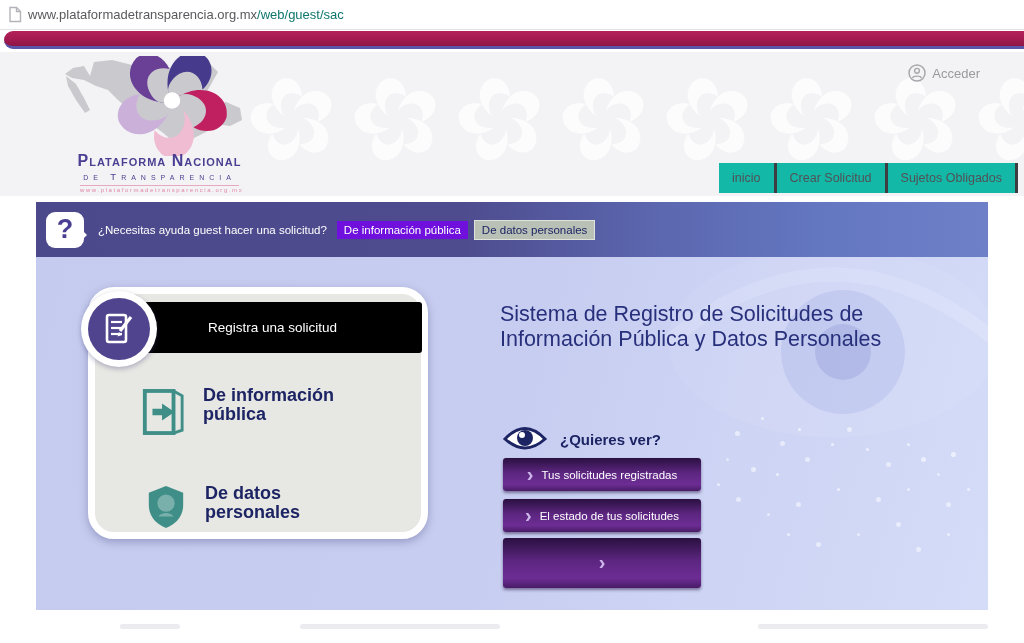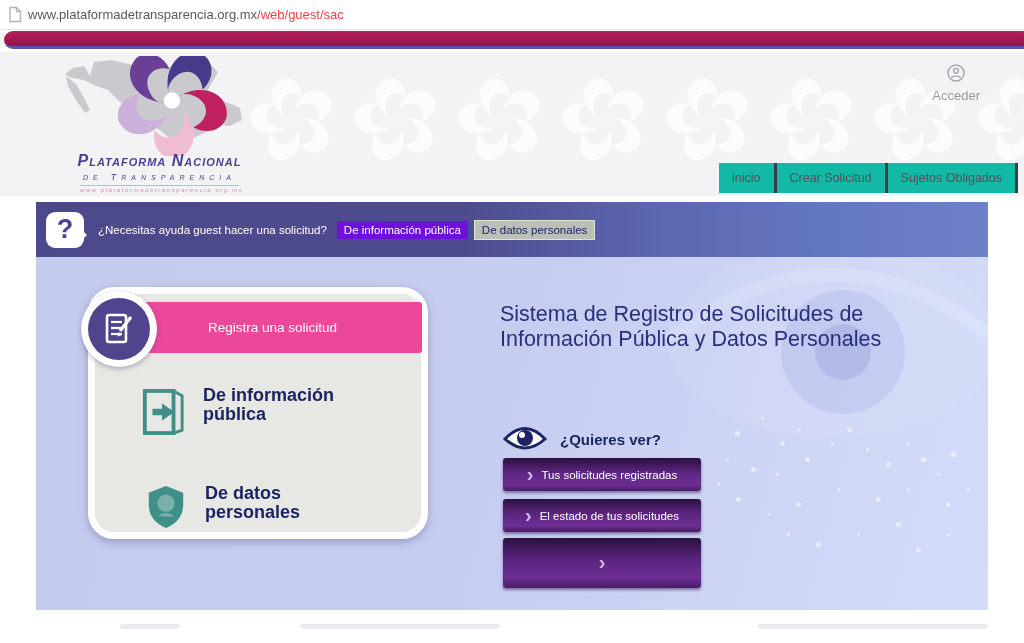--- a/index.html
+++ b/index.html
@@ -4,39 +4,39 @@
 <style>
   * { margin:0; padding:0; box-sizing:border-box; }
   html,body { width:1024px; height:643px; background:#fff; font-family:"Liberation Sans", sans-serif; overflow:hidden; }
   body { position:relative; }
 
   
   .urlbar { position:absolute; top:0; left:0; width:1024px; height:30px; background:#fff;
             border-bottom:1px solid #e3e3e6; display:flex; align-items:center; padding-left:8px; }
   .urlbar .pageicon { margin-right:6px; display:flex; }
   .urlbar .domain { font-size:13px; color:#5a5a5e; }
-  .urlbar .path { font-size:13px; color:#ef4444; }
+  .urlbar .path { font-size:13px; color:#0f766e; }
 
   
   .maroonbar { position:absolute; top:31px; left:4px; width:1020px; height:18px;
                background:linear-gradient(180deg,#b42159 0%, #a11a4f 60%, #8e1544 100%);
                border-radius:9px 0 0 9px; border-bottom:3px solid #5a55a8; }
 
   
   .header { position:absolute; top:52px; left:0; width:1024px; height:144px; background:#f3f3f5; }
   .swirls { position:absolute; left:250px; top:16px; width:774px; height:110px; display:flex; gap:18px; opacity:.8; }
   .swirls svg { flex:0 0 auto; }
 
-  .logo { position:absolute; left:52px; top:4px; width:215px; text-align:center;font-style:italic; }
+  .logo { position:absolute; left:52px; top:4px; width:215px; text-align:center; }
   .logo-line1 { font-variant:small-caps; font-weight:bold; font-size:16px; letter-spacing:1px; color:#4a3f92; margin-top:-8px; }
   .logo-line2 { font-variant:small-caps; font-size:9.5px; letter-spacing:5px; color:#4a3f92; margin-top:1px; }
   .logo-url  { font-size:6px; letter-spacing:1.6px; color:#e087ab; border-top:1px solid #e8a8c3; margin:3px 28px 0 28px; padding-top:1px; }
 
   .acceder { position:absolute; right:44px; top:12px; display:flex; align-items:center; gap:6px;
-             color:#9a9a9e; font-size:13px; cursor:pointer;flex-direction:column; }
+             color:#9a9a9e; font-size:13px; cursor:pointer; }
 
   .navtabs { position:absolute; right:6px; bottom:3px; display:flex; align-items:stretch; }
   .navtab { background:#14b8a6; color:#515157; font-size:12.5px; padding:8px 13px; display:flex; align-items:center; cursor:pointer; }
   .navsep { width:3px; background:#3d3d42; }
 
   
   .main { position:absolute; left:36px; top:202px; width:952px; height:408px; overflow:hidden;
           background:linear-gradient(105deg,#c5cbee 0%, #c7cdf0 50%, #cdd4f4 72%, #d5dcf8 100%); }
 
   .bg-eye { position:absolute; right:-10px; top:20px; opacity:.55; }
@@ -70,21 +70,21 @@
   .qbubble::after { content:""; position:absolute; right:-9px; top:17px; border:6px solid transparent; border-left-color:#fff; }
   .question { color:#fff; font-size:11.5px; margin-left:14px; }
   .hb-btn { font-size:11.5px; padding:3px 7px; margin-left:10px; cursor:pointer; white-space:nowrap; }
   .hb-btn.violet { background:#6f10dd; color:#fff; }
   .hb-btn.gray   { background:#b9c0b6; color:#1d2464; border:1px solid #dfe3da; margin-left:6px; }
 
   
   .card { position:absolute; left:52px; top:85px; width:340px; height:252px;
           background:#e7e7e3; border:7px solid #fff; border-radius:26px;
           box-shadow:0 3px 8px rgba(60,60,120,.35); }
-  .card-band { position:absolute; left:28px; top:8px; right:-1px; height:51px; background:#ec4899;
+  .card-band { position:absolute; left:28px; top:8px; right:-1px; height:51px; background:#000000;
                border-radius:3px; display:flex; align-items:center; justify-content:center;
                color:#fff; font-size:13.5px; }
   .card-circle { position:absolute; left:-14px; top:-3px; width:76px; height:76px; background:#fff;
                  border-radius:50%; display:flex; align-items:center; justify-content:center;
                  box-shadow:0 2px 5px rgba(60,60,120,.35); }
   .card-circle .inner { width:62px; height:62px; border-radius:50%; background:#50448e;
                         display:flex; align-items:center; justify-content:center; }
   .card-item { position:absolute; display:flex; align-items:flex-start; gap:18px; cursor:pointer; }
   .card-item .lbl { font-size:18px; font-weight:bold; color:#1d2464; line-height:1.08; width:160px; }
   .item-info  { left:46px; top:92px; }

